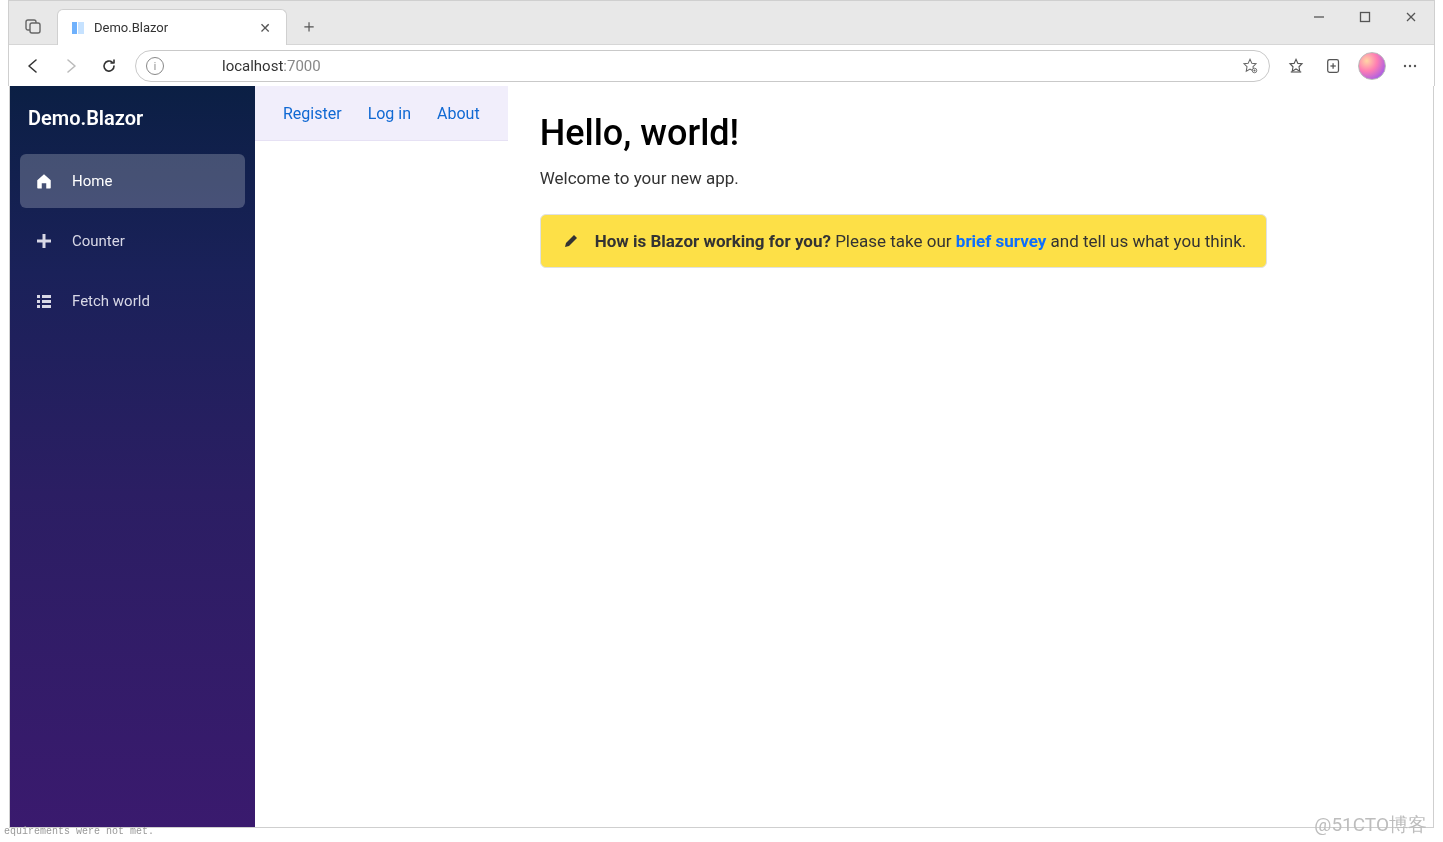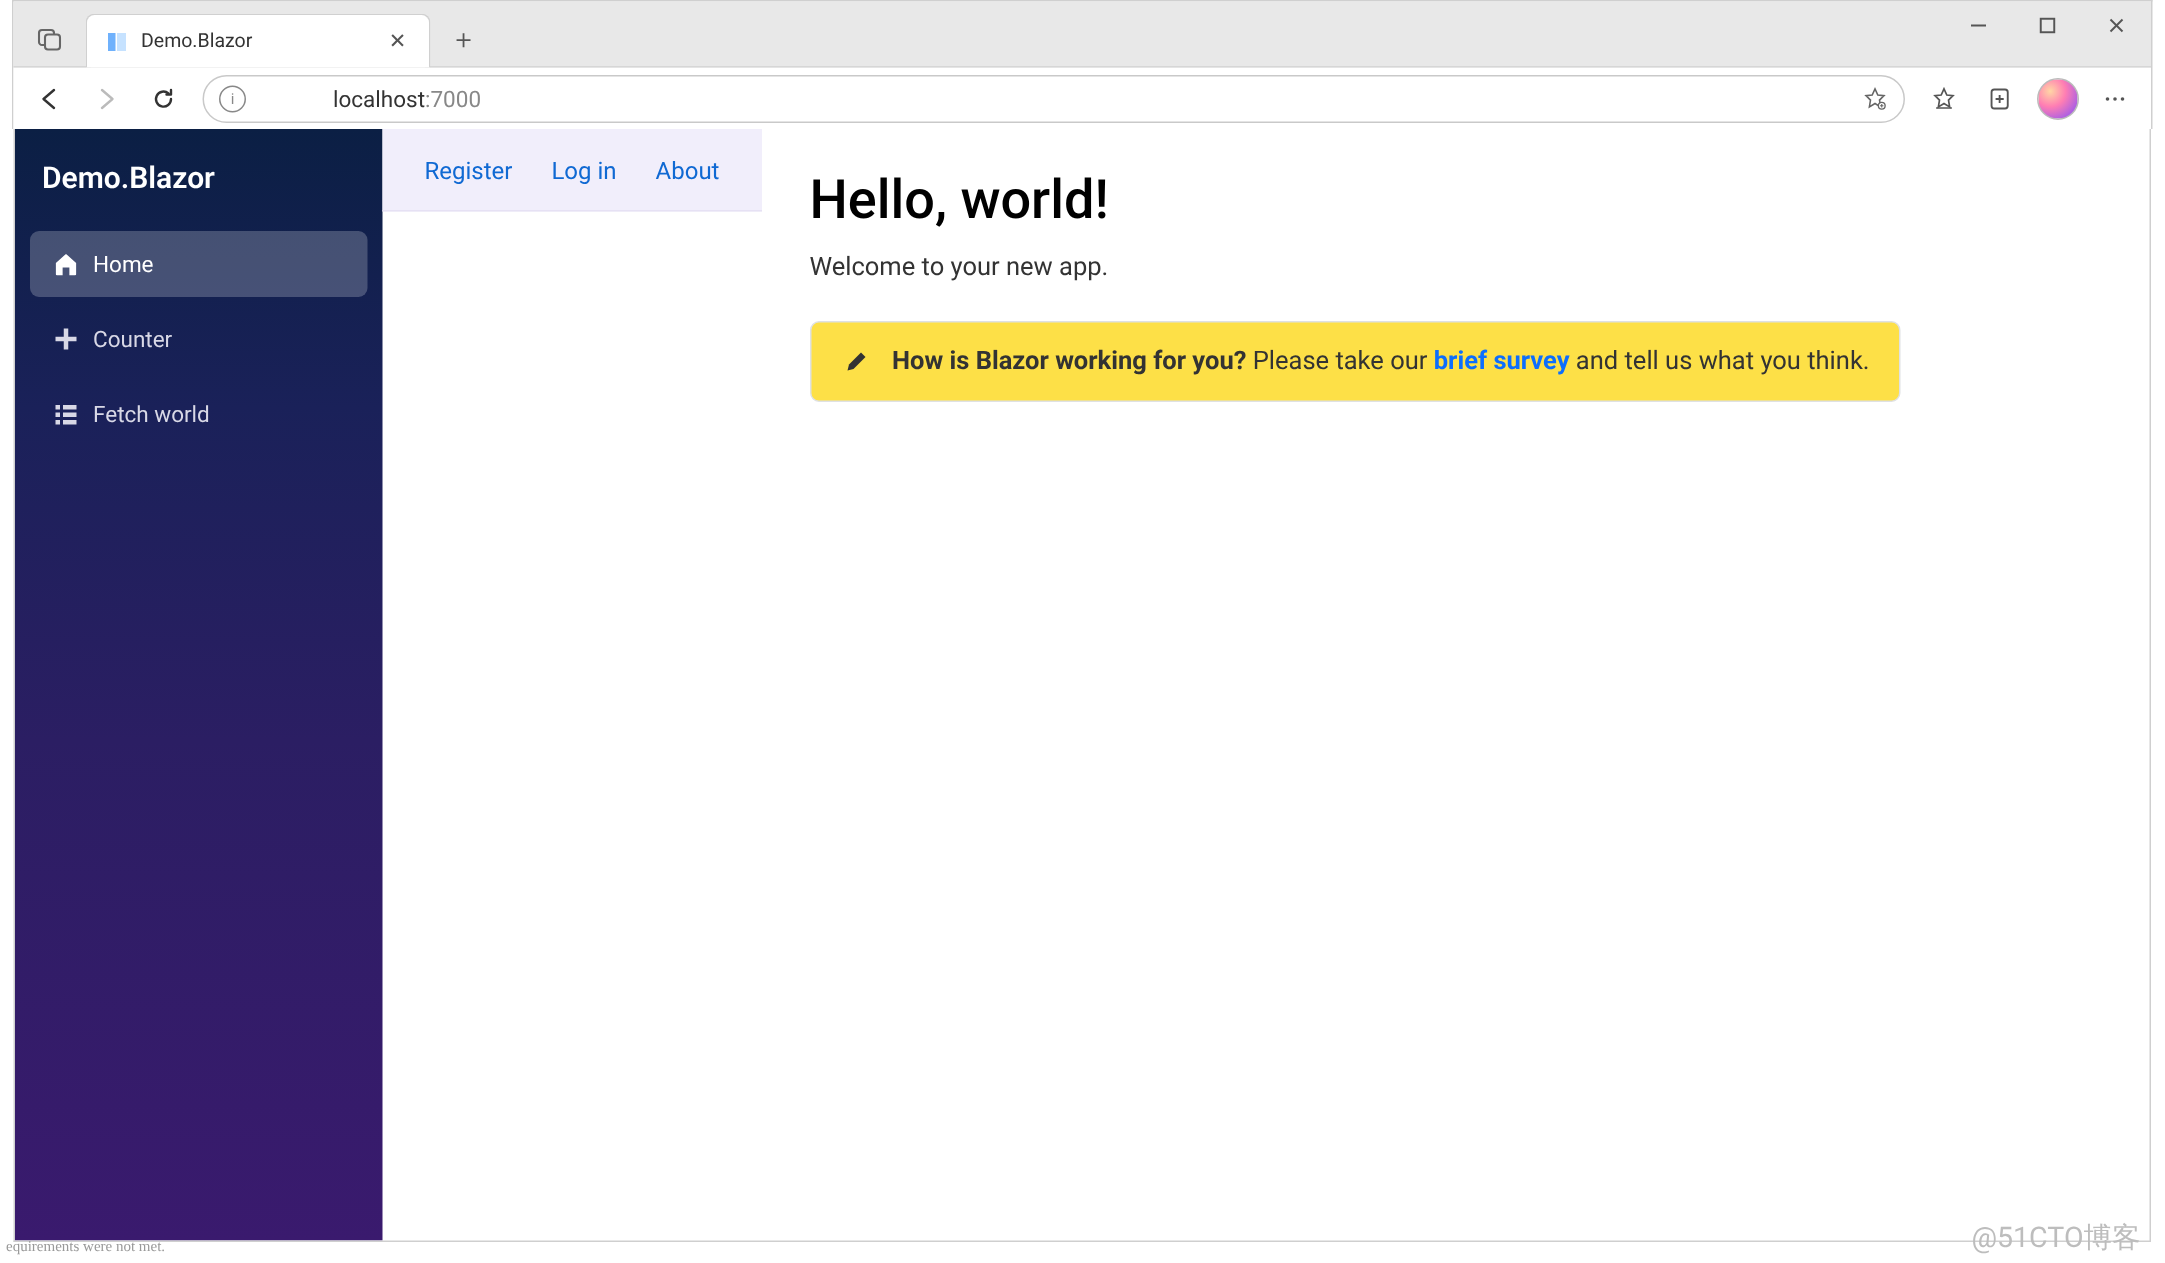--- a/index.html
+++ b/index.html
@@ -97,22 +97,22 @@
     width:245px;
     background: linear-gradient(180deg, #0b1f44 0%, #1a2159 25%, #2b1e63 55%, #3a1a6e 100%);
     color:#fff;
     display:flex;flex-direction:column;
   }
   .brand {
     font-size:20px; font-weight:600; padding:20px 18px 18px 18px;
   }
   .nav { padding:6px 10px; display:flex;flex-direction:column;gap:6px;}
   .nav-item {
-    display:flex;align-items:center;gap:8px;
-    height:44px; padding:0 14px;
+    display:flex;align-items:center;gap:18px;
+    height:54px; padding:0 14px;
     border-radius:6px;
     color:#d8d8e6; font-size:15px;
     cursor:pointer;
   }
   .nav-item.active{ background:rgba(255,255,255,0.22); color:#fff;}
   .nav-item .nicon{width:20px;height:20px;display:flex;align-items:center;justify-content:center;}
   .main {
     flex:1; display:flex;flex-direction:row;
   }
   .topbar {
@@ -129,21 +129,21 @@
     padding:16px 20px; display:flex;align-items:center;gap:14px;
     font-size:17px; color:#333;
   }
   .survey-box .pen{width:20px;height:20px;display:flex;align-items:center;justify-content:center;color:#333;}
   .survey-box b{font-weight:700;}
   .survey-box .link{color:#0d6efd;font-weight:700;cursor:pointer;}
   .watermark{
     position:absolute; right:16px; bottom:4px; color:#bdbdbd; font-size:19px;
   }
   .footer-strip{
-    position:absolute; left:0; bottom:0; height:16px; font-size:10px; color:#999; font-family:Liberation Serif, serif; padding-left:4px;
+    position:absolute; left:0; bottom:0; height:16px; font-size:10px; color:#999; font-family:Liberation Mono, monospace; padding-left:4px;
   }
   svg{display:block;}
 </style>
 </head>
 <body>
 
 <div class="browser-chrome">
   <div class="tab-strip">
     <div class="tab-group-btn">
       <svg width="16" height="16" viewBox="0 0 16 16">

